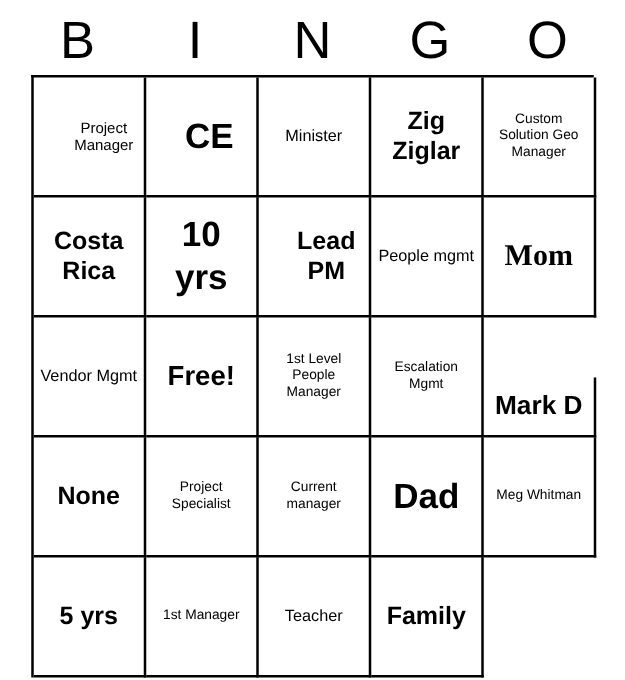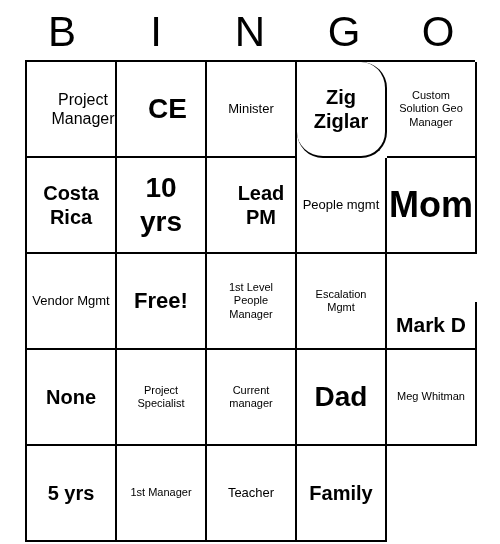--- a/index.html
+++ b/index.html
@@ -61,30 +61,30 @@
 
 <div class="bingo-header">
   <span class="bingo-letter">B</span>
   <span class="bingo-letter">I</span>
   <span class="bingo-letter">N</span>
   <span class="bingo-letter">G</span>
   <span class="bingo-letter">O</span>
 </div>
 
 <div class="bingo-grid" id="grid-container">
-<div class="bingo-cell" style="font-size: 16px; padding-left: 28px;">Project Manager</div>
+<div class="bingo-cell" style="font-size: 12px; padding-left: 28px;">Project Manager</div>
     <div class="bingo-cell" style="font-size: 28px; font-weight: bold; padding-left: 17px;">CE</div>
     <div class="bingo-cell" style="font-size: 13px;">Minister</div>
-    <div class="bingo-cell" style="font-size: 20px; font-weight: bold; border-radius: 26px;">Zig Ziglar</div>
+    <div class="bingo-cell" style="font-size: 20px; font-weight: bold;">Zig Ziglar</div>
     <div class="bingo-cell" style="font-size: 11px;">Custom Solution Geo Manager</div>
     <div class="bingo-cell" style="font-size: 20px; font-weight: bold;">Costa Rica</div>
     <div class="bingo-cell" style="font-size: 28px; font-weight: bold;">10 yrs</div>
     <div class="bingo-cell" style="font-size: 20px; font-weight: bold; padding-left: 24px;">Lead PM</div>
     <div class="bingo-cell" style="font-size: 13px;">People mgmt</div>
-    <div class="bingo-cell" style="font-size: 36px; font-weight: bold;">Mom</div>
+    <div class="bingo-cell" style="font-size: 24px; font-weight: bold; font-family: Liberation Serif, serif;">Mom</div>
     <div class="bingo-cell" style="font-size: 13px;">Vendor Mgmt</div>
     <div class="bingo-cell" style="font-size: 22px; font-weight: bold;">Free!</div>
     <div class="bingo-cell" style="font-size: 11px;">1st Level People Manager</div>
     <div class="bingo-cell" style="font-size: 11px;">Escalation Mgmt</div>
     <div class="bingo-cell" style="font-size: 21px; font-weight: bold; margin-top: 48px;">Mark D</div>
     <div class="bingo-cell" style="font-size: 20px; font-weight: bold;">None</div>
     <div class="bingo-cell" style="font-size: 11px;">Project Specialist</div>
     <div class="bingo-cell" style="font-size: 11px;">Current manager</div>
     <div class="bingo-cell" style="font-size: 28px; font-weight: bold;">Dad</div>
     <div class="bingo-cell" style="font-size: 11px;">Meg Whitman</div>

